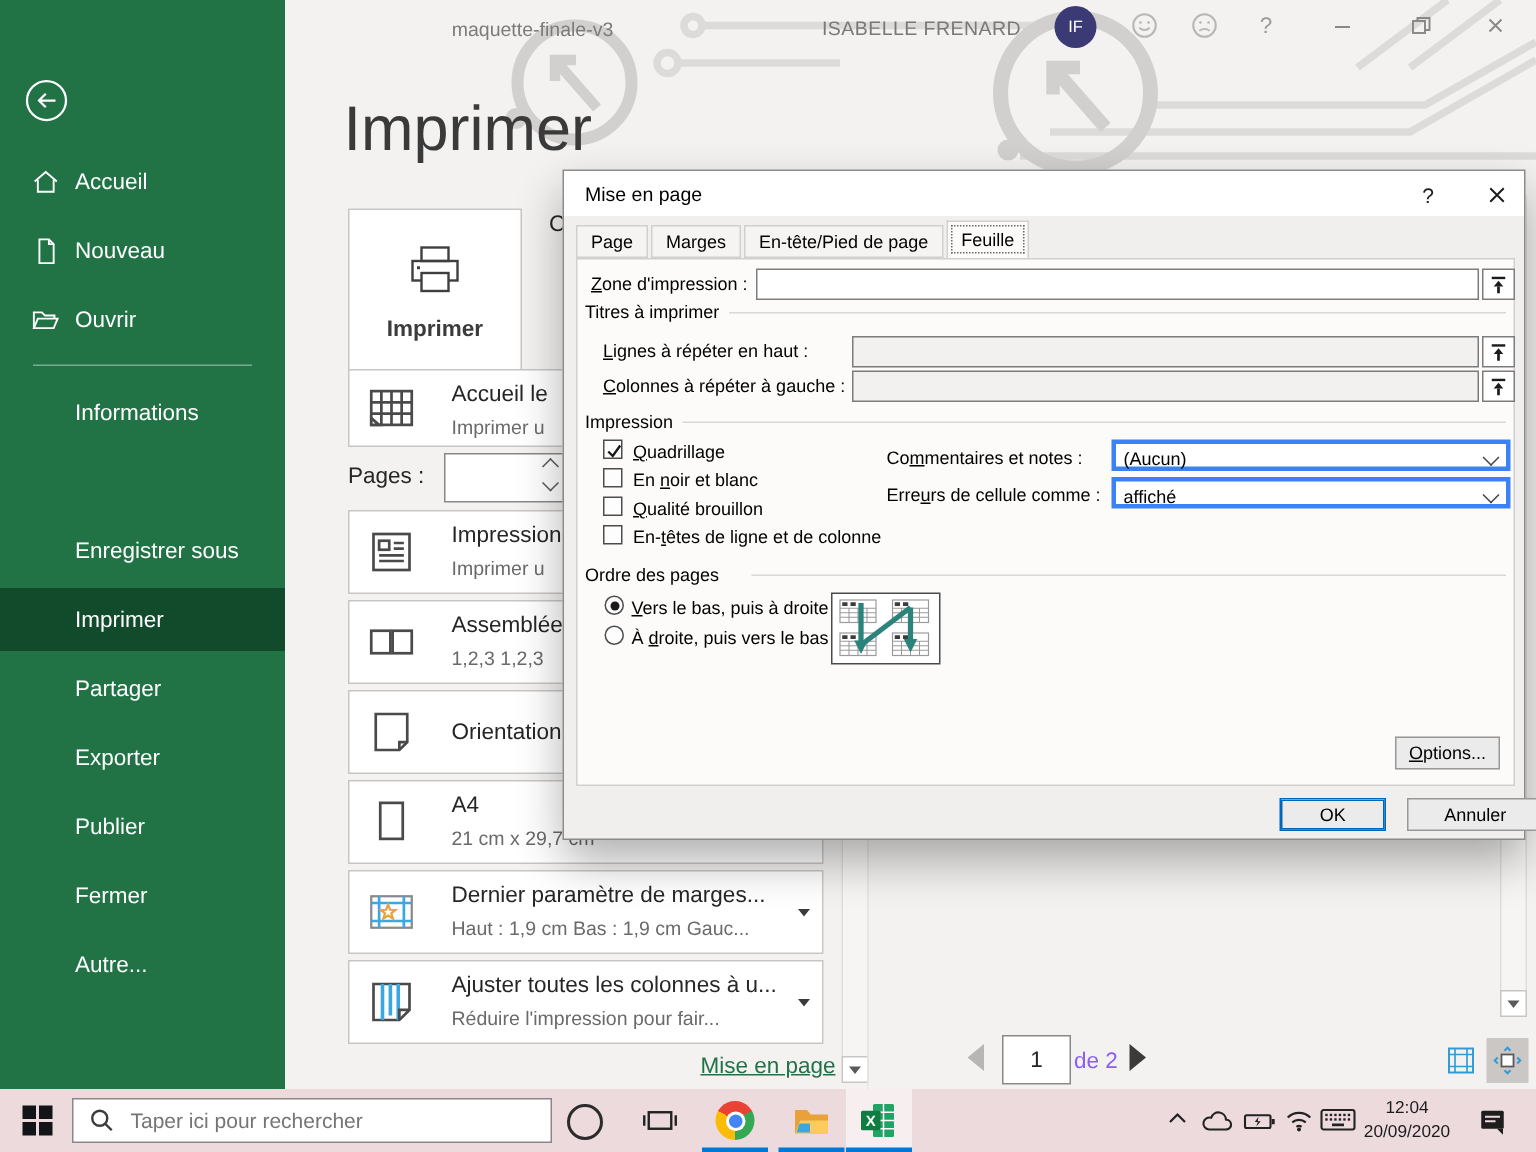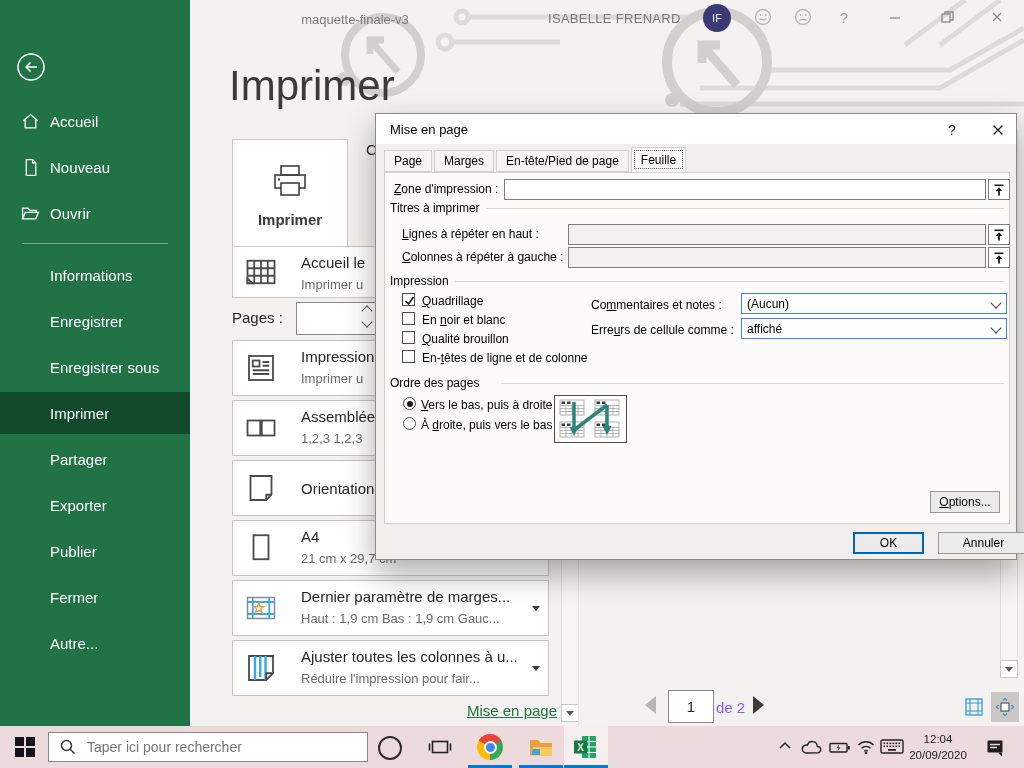--- a/index.html
+++ b/index.html
@@ -80,21 +80,21 @@
   .inp{position:absolute;height:21px;background:#fff;border:1px solid #7c7c7c;box-sizing:border-box;}
   .fnbtn{position:absolute;width:22px;height:21px;background:#fff;border:1px solid #7c7c7c;box-sizing:border-box;
     display:flex;align-items:center;justify-content:center;}
   .group{position:absolute;left:5px;right:5px;display:flex;align-items:center;}
   .group .gline{flex:1;border-top:1px solid #d9d7d4;margin-left:6px;}
   .cb{position:absolute;width:13px;height:13px;background:#fdfdfd;border:1px solid #4c4c4c;box-sizing:border-box;}
   .cb svg{display:none;margin:0.5px;}
   .cb.on svg{display:block;}
   .radio{position:absolute;width:13px;height:13px;border:1px solid #4c4c4c;border-radius:50%;background:#fdfdfd;box-sizing:border-box;}
   .radio.on::after{content:"";position:absolute;left:2.5px;top:2.5px;width:6px;height:6px;border-radius:50%;background:#1a1a1a;}
-  .combo{position:absolute;height:21px;background:#fff;border:1px solid #3b82f6;box-sizing:border-box;}
+  .combo{position:absolute;height:21px;background:#fff;border:3px solid #3b82f6;box-sizing:border-box;}
   .combo .val{position:absolute;left:5px;top:3px;font-size:12px;}
   .combo .cchev{position:absolute;right:6px;top:5px;width:7px;height:7px;
     border-right:1.4px solid #444;border-bottom:1.4px solid #444;transform:rotate(45deg);}
   .btn{position:absolute;background:#ebebeb;border:1px solid #9a9896;display:flex;align-items:center;
     justify-content:center;font-size:12px;box-sizing:border-box;}
   .btn.default{border:1px solid #0067b8;box-shadow:inset 0 0 0 1px #0067b8;}
   .ordprev{position:absolute;left:169px;top:222px;width:73px;height:48px;background:#fff;border:1px solid #4a4a4a;box-sizing:border-box;}
   u{text-decoration:underline;}
 
   
@@ -209,23 +209,20 @@
             <path d="M1.5,14 L4,8 H16.5 L14,14 Z"></path>
           </svg></span>
       <span class="lbl">Ouvrir</span>
     </div>
 
     <div class="sdiv" style="top:243px;"></div>
 
     <div class="snav" style="top:256px;">
       <span class="lbl">Informations</span>
       </div>
-    <div class="snav" style="top:302px;">
-      <span class="lbl">Enregistrer</span>
-      </div>
     <div class="snav" style="top:348px;">
       <span class="lbl">Enregistrer sous</span>
       </div>
     <div class="snav active" style="top:392px;height:42px;">
       <span class="lbl">Imprimer</span>
       </div>
     <div class="snav" style="top:440px;">
       <span class="lbl">Partager</span>
       </div>
     <div class="snav" style="top:486px;">

